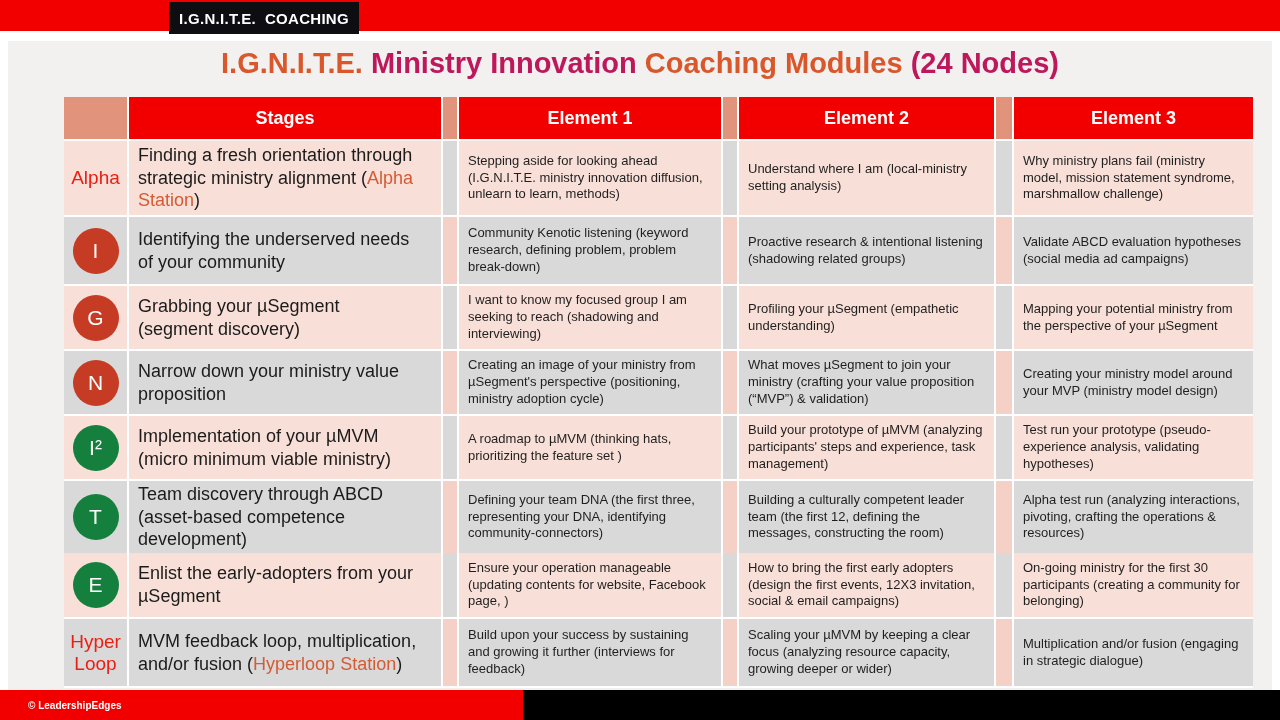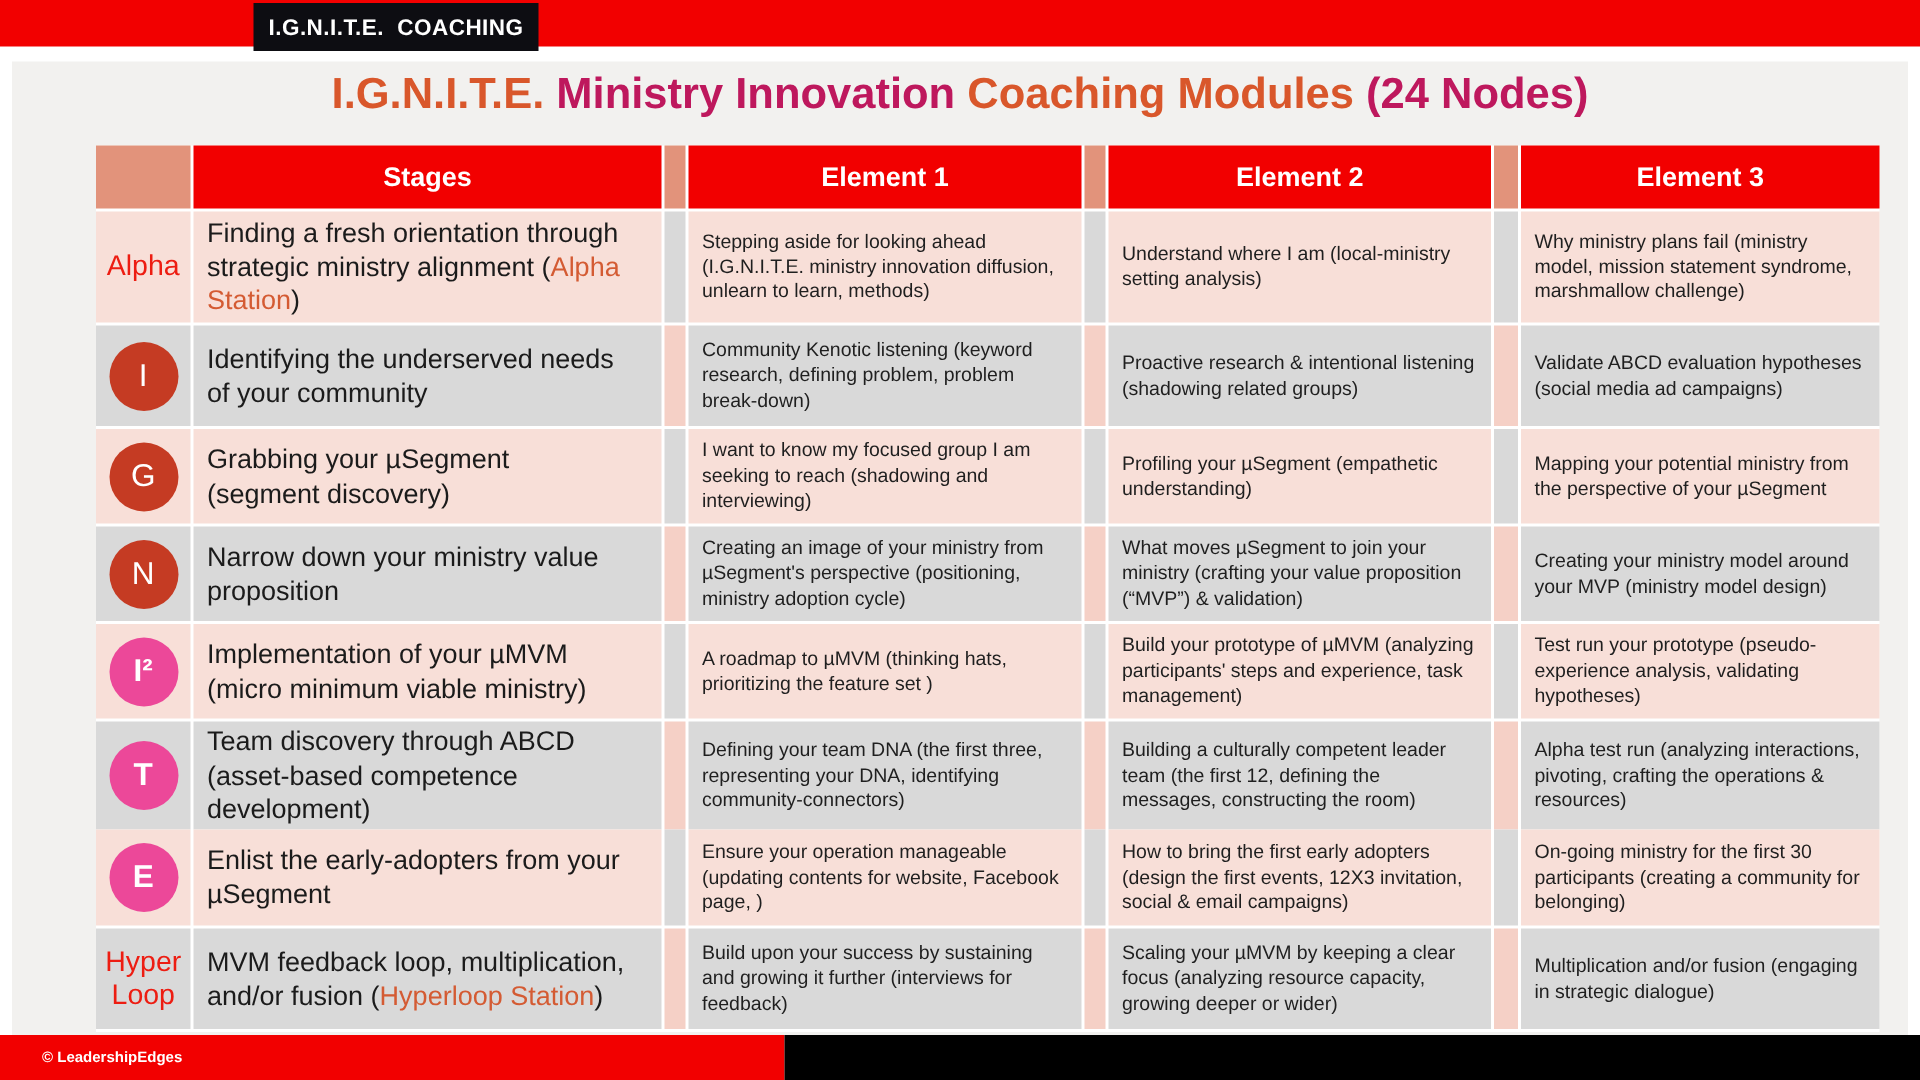--- a/index.html
+++ b/index.html
@@ -26,21 +26,21 @@
   .hdr{background:#F20000;color:#fff;justify-content:center;font-weight:bold;font-size:18px;}
   .hdr-corner,.hdr-sp{background:#E2937B;}
   .tone-pink .c-main{background:#F8DFD8;}
   .tone-pink .c-sp{background:#D9D9D9;}
   .tone-gray .c-main{background:#D9D9D9;}
   .tone-gray .c-sp{background:#F5D0C6;}
   .c-icon{justify-content:center;}
   .badge-label{color:#ED1D12;font-size:19px;text-align:center;white-space:pre-line;line-height:1.12;}
   .circle{width:46px;height:46px;border-radius:50%;color:#fff;display:flex;align-items:center;justify-content:center;font-size:21px;}
   .circle.red{background:#C53B23;}
-  .circle.blue{background:#ec4899;font-weight:bold;}
+  .circle.blue{background:#15803d;}
   .c-stage{font-size:18px;color:#1b1b1b;line-height:1.26;padding:2px 24px 2px 9px;}
   .c-el{font-size:13px;color:#1f1f1f;line-height:1.3;padding:4px 9px;}
   .hl{color:#D45B33;}
   
   .footer-red{
     position:absolute;left:0;bottom:0;width:523px;height:30px;background:#F20000;
     color:#fff;display:flex;align-items:center;font-weight:bold;font-size:10px;
     padding-left:28px;box-sizing:border-box;
   }
   .footer-black{position:absolute;left:523px;right:0;bottom:0;height:30px;background:#000000;}

